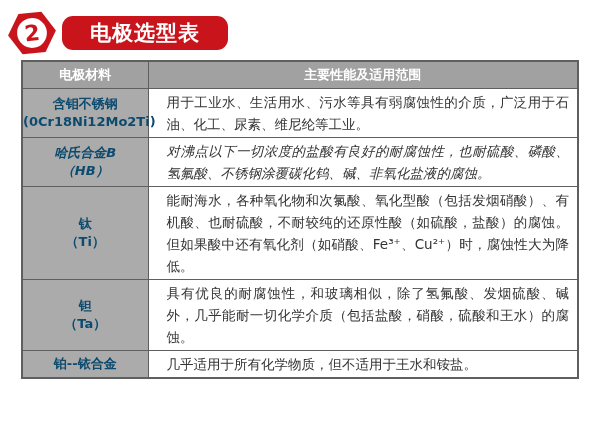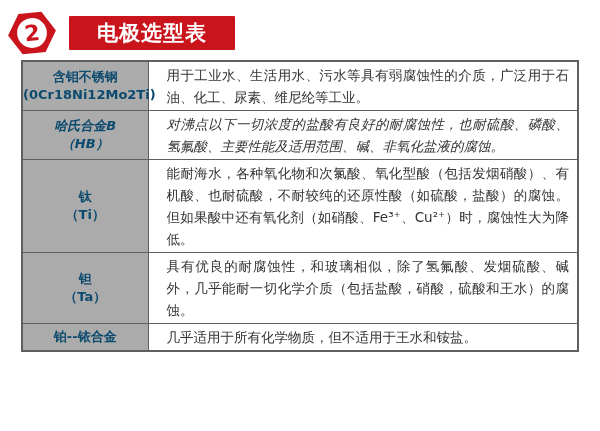--- a/index.html
+++ b/index.html
@@ -8,25 +8,25 @@
     font-family:"DejaVu Sans","Liberation Sans",sans-serif;
     position:relative;overflow:hidden;
   }
   
   .page-header{
     display:flex;align-items:center;
     padding:9px 0 0 7px;height:48px;
   }
   .badge{width:50px;height:46px;flex:0 0 auto;transform:rotate(-6deg);}
   .banner{
-    margin-left:12px;
+    margin-left:5px;
     background:#c9141c;color:#ffffff;
     font-weight:bold;font-size:21px;
     height:34px;line-height:34px;
-    padding:0 28px;border-radius:1px;
+    padding:0 28px;border-radius:11px;
     letter-spacing:1px;
   }
   
   table.electrode{
     border-collapse:collapse;table-layout:fixed;
     width:558px;margin:3px 0 0 21px;
     border:2px solid #5f5f5f;
   }
   col.c-mat{width:126px;}
   th,td{border:1px solid #5f5f5f;padding:0;}
@@ -61,29 +61,33 @@
   </svg>
   <div class="banner">电极选型表</div>
 </div>
 
 <table class="electrode">
   <colgroup>
       <col class="c-mat">
       <col>
     </colgroup>
   <tbody>
+      <tr class="h27">
+    <th>电极材料</th>
+    <th>主要性能及适用范围</th>
+  </tr>
   <tr class="h48">
     <td class="mat">含钼不锈钢
 (0Cr18Ni12Mo2Ti)</td>
     <td class="desc">用于工业水、生活用水、污水等具有弱腐蚀性的介质，广泛用于石油、化工、尿素、维尼纶等工业。</td>
   </tr>
   <tr class="h46">
     <td class="mat">哈氏合金B
 （HB）</td>
-    <td class="desc">对沸点以下一切浓度的盐酸有良好的耐腐蚀性，也耐硫酸、磷酸、氢氟酸、主要性能及适用范围、碱、非氧化盐液的腐蚀。</td>
+    <td class="desc">对沸点以下一切浓度的盐酸有良好的耐腐蚀性，也耐硫酸、磷酸、氢氟酸、不锈钢涂覆碳化钨、碱、非氧化盐液的腐蚀。</td>
   </tr>
   <tr class="h72">
     <td class="mat">钛
 （Ti）</td>
     <td class="desc">能耐海水，各种氧化物和次氯酸、氧化型酸（包括发烟硝酸）、有机酸、也耐硫酸，不耐较纯的还原性酸（如硫酸，盐酸）的腐蚀。但如果酸中还有氧化剂（如硝酸、Fe³⁺、Cu²⁺）时，腐蚀性大为降低。</td>
   </tr>
   <tr class="h47">
     <td class="mat">钽
 （Ta）</td>
     <td class="desc">具有优良的耐腐蚀性，和玻璃相似，除了氢氟酸、发烟硫酸、碱外，几乎能耐一切化学介质（包括盐酸，硝酸，硫酸和王水）的腐蚀。</td>

